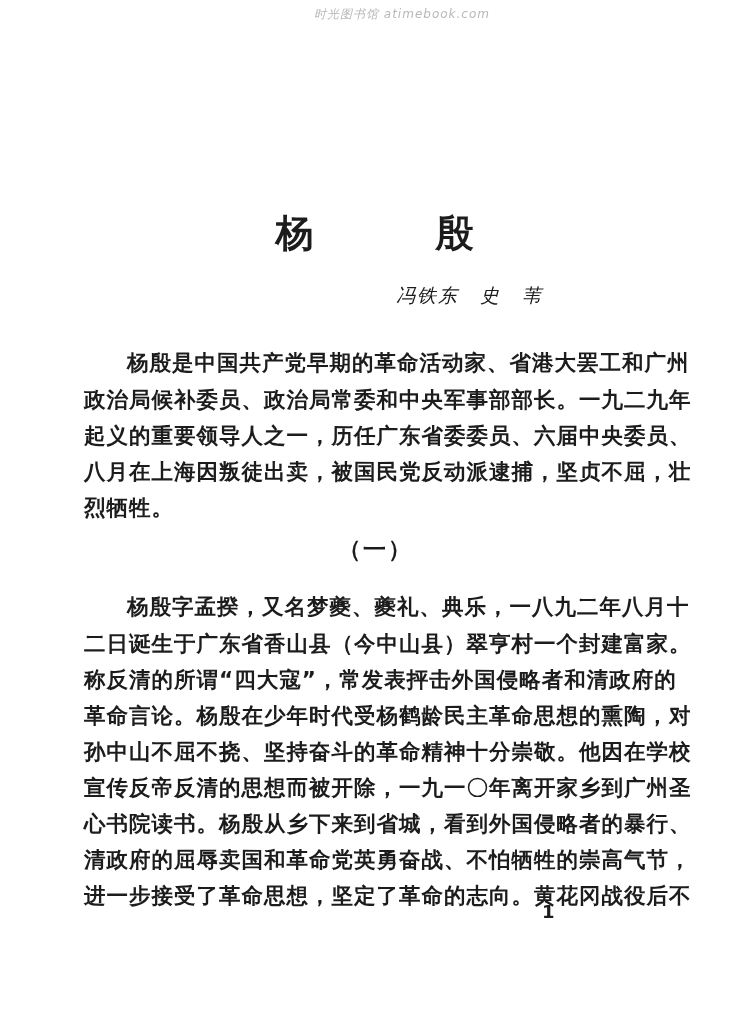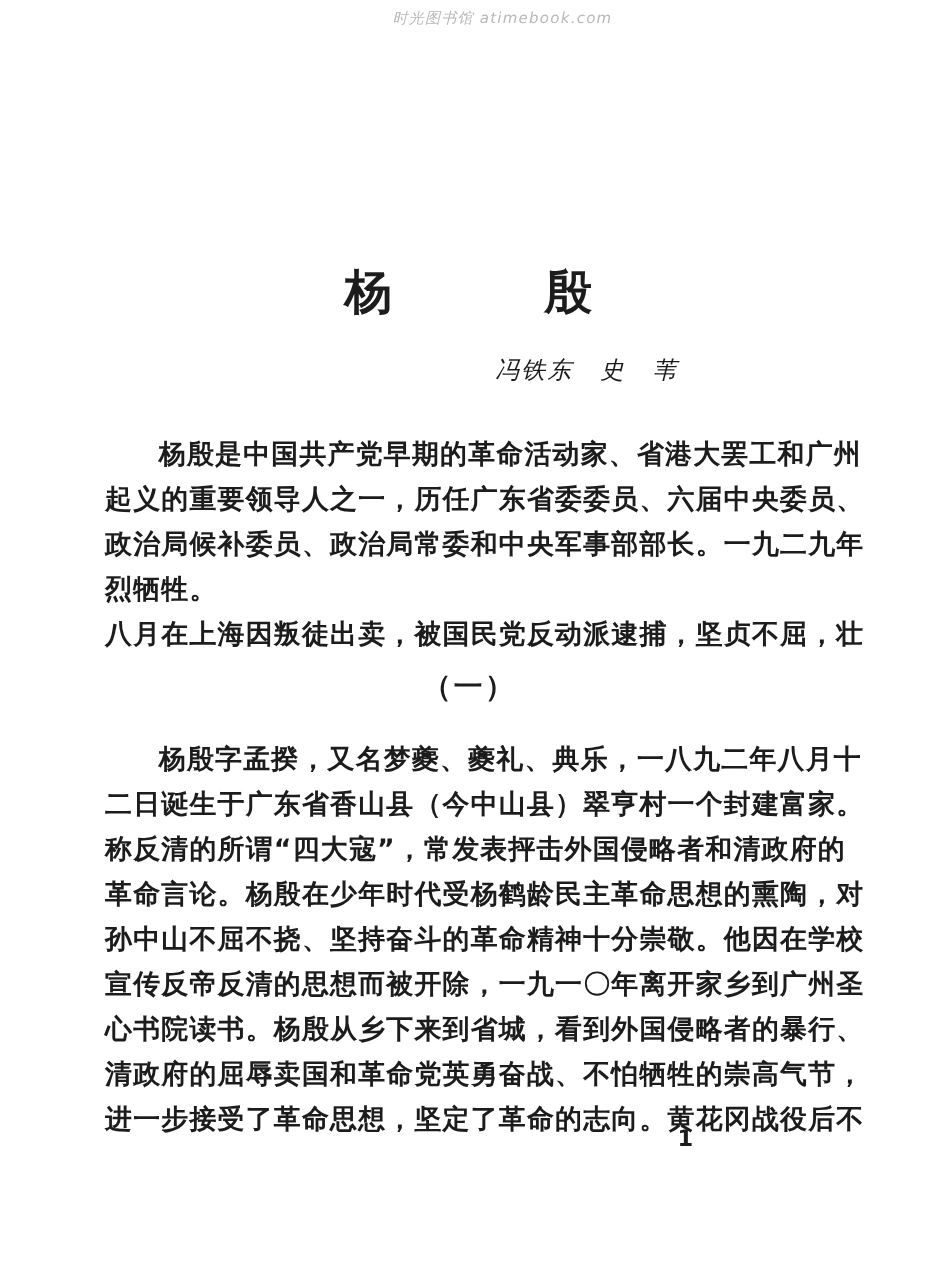--- a/index.html
+++ b/index.html
@@ -57,20 +57,21 @@
     letter-spacing: 1px;
     line-height: 36px;
   }
   .p1 { top: 346px; }
   .p2 { top: 590px; }
   .text-line {
     white-space: pre;
   }
   .text-line.indent {
     text-indent: 2em;
+    font-family: Liberation Mono, monospace;
   }
   .section-heading {
     position: absolute;
     left: 0;
     top: 534px;
     width: 100%;
     text-align: center;
     font-size: 23px;
     font-weight: 700;
     letter-spacing: 2px;
@@ -89,24 +90,24 @@
 <div class="page">
 
   <div class="watermark">时光图书馆 atimebook.com</div>
 
   <div class="title">杨　　　殷</div>
 
   <div class="byline">冯铁东　史　苇</div>
 
   <div class="body-block p1">
     <div class="text-line indent">杨殷是中国共产党早期的革命活动家、省港大罢工和广州</div>
+    <div class="text-line">政治局候补委员、政治局常委和中央军事部部长。一九二九年</div>
     <div class="text-line">起义的重要领导人之一，历任广东省委委员、六届中央委员、</div>
-    <div class="text-line">政治局候补委员、政治局常委和中央军事部部长。一九二九年</div>
+    <div class="text-line">八月在上海因叛徒出卖，被国民党反动派逮捕，坚贞不屈，壮</div>
     <div class="text-line">烈牺牲。</div>
-    <div class="text-line">八月在上海因叛徒出卖，被国民党反动派逮捕，坚贞不屈，壮</div>
   </div>
 
   <div class="section-heading">（一）</div>
 
   <div class="body-block p2">
     <div class="text-line indent">杨殷字孟揆，又名梦夔、夔礼、典乐，一八九二年八月十</div>
     <div class="text-line">二日诞生于广东省香山县（今中山县）翠亨村一个封建富家。</div>
     <div class="text-line">称反清的所谓“四大寇”，常发表抨击外国侵略者和清政府的</div>
     <div class="text-line">革命言论。杨殷在少年时代受杨鹤龄民主革命思想的熏陶，对</div>
     <div class="text-line">孙中山不屈不挠、坚持奋斗的革命精神十分崇敬。他因在学校</div>

